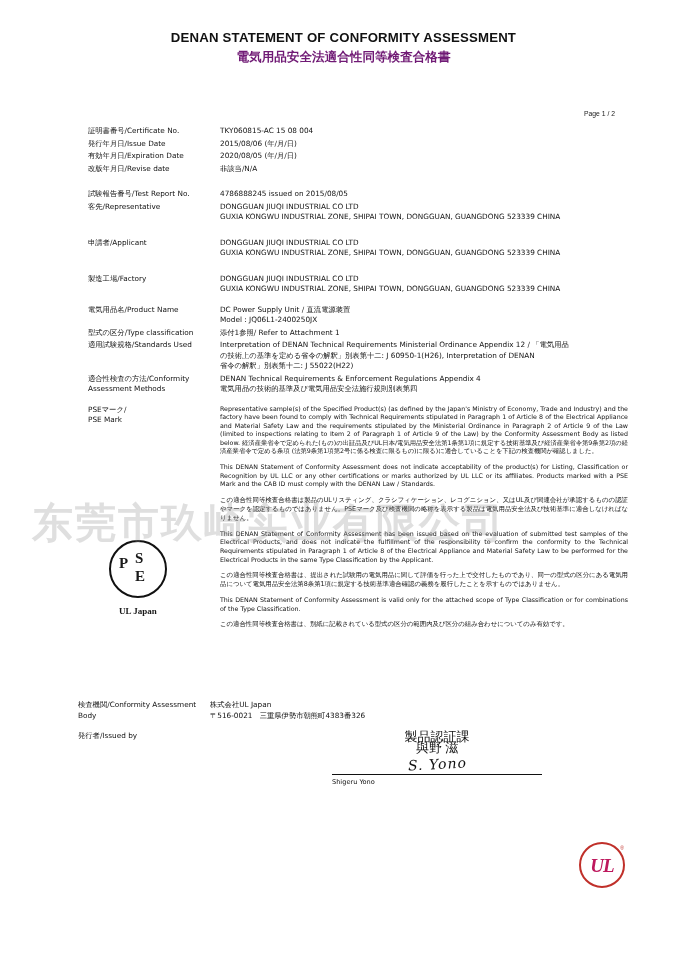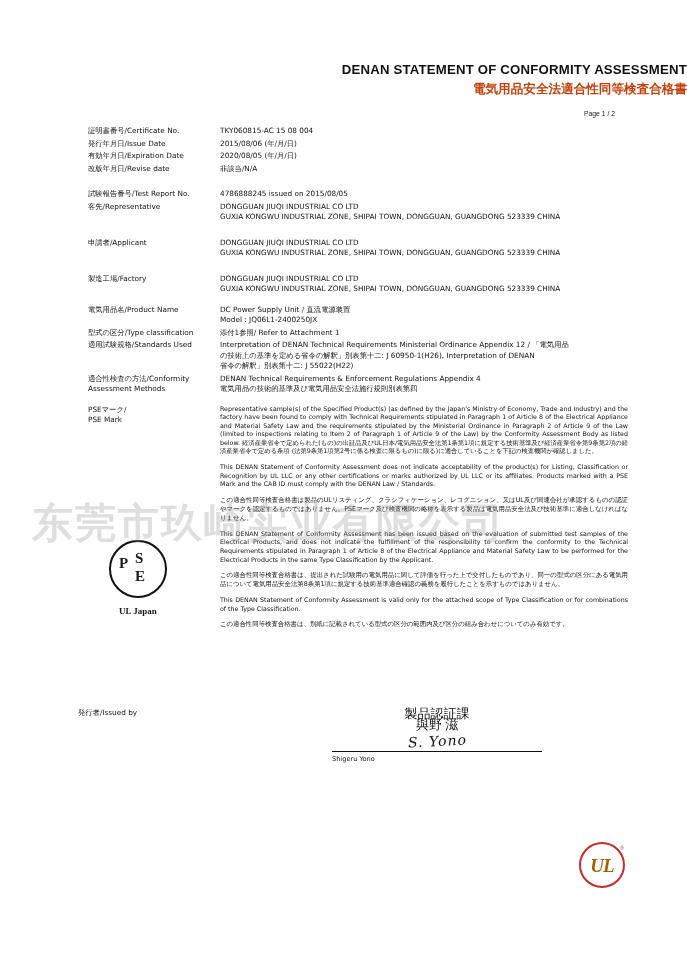--- a/index.html
+++ b/index.html
@@ -18,34 +18,34 @@
   .page {
     position: relative;
     width: 687px;
     height: 974px;
     background: #fff;
     box-sizing: border-box;
     padding: 0;
   }
   
   .doc-header {
-    text-align: right;
-    padding-top: 62px;
+    text-align: center;
+    padding-top: 30px;
   }
   .title-en {
     font-size: 13.2px;
     font-weight: bold;
     letter-spacing: 0.2px;
     color: #111;
   }
   .title-jp {
     font-size: 12.6px;
     font-weight: bold;
     margin-top: 4px;
-    color: #c2410c;
+    color: #701a75;
     font-family: "DejaVu Sans", sans-serif;
   }
   .page-num {
     position: absolute;
     right: 72px;
     top: 110px;
     font-size: 6.8px;
     color: #222;
   }
   
@@ -204,21 +204,21 @@
   }
   .ul-logo .ul-text {
     position: absolute;
     left: 0; right: 0;
     top: 11px;
     text-align: center;
     font-family: "Liberation Serif", serif;
     font-size: 19px;
     font-weight: bold;
     font-style: italic;
-    color: #a16207;
+    color: #be185d;
     letter-spacing: -1px;
   }
   .ul-logo .ul-reg {
     position: absolute;
     right: -1px;
     top: 1px;
     font-size: 5px;
     color: #c0302a;
   }
 </style>
@@ -347,20 +347,30 @@
       <span class="pse-p">P</span>
       <span class="pse-s">S</span>
       <span class="pse-e">E</span>
     </div>
     <div class="pse-caption">UL Japan</div>
   </div>
 
   <div class="watermark">东莞市玖崎实业有限公司</div>
 
   <div class="footer">
+    <div class="row">
+      <div class="lbl">
+        <div>検査機関/Conformity Assessment</div>
+        <div>Body</div>
+      </div>
+      <div class="val">
+        <div>株式会社UL Japan</div>
+        <div>〒516-0021　三重県伊勢市朝熊町4383番326</div>
+      </div>
+    </div>
 
     <div class="gap-sm"></div>
 
     <div class="row">
       <div class="lbl">発行者/Issued by</div>
       <div class="val">
         <div style="text-align:center;width:210px;margin-left:122px;">
           <div class="sig-name-jp">製品認証課</div>
           <div class="sig-name-jp">與野 滋</div>
         </div>

